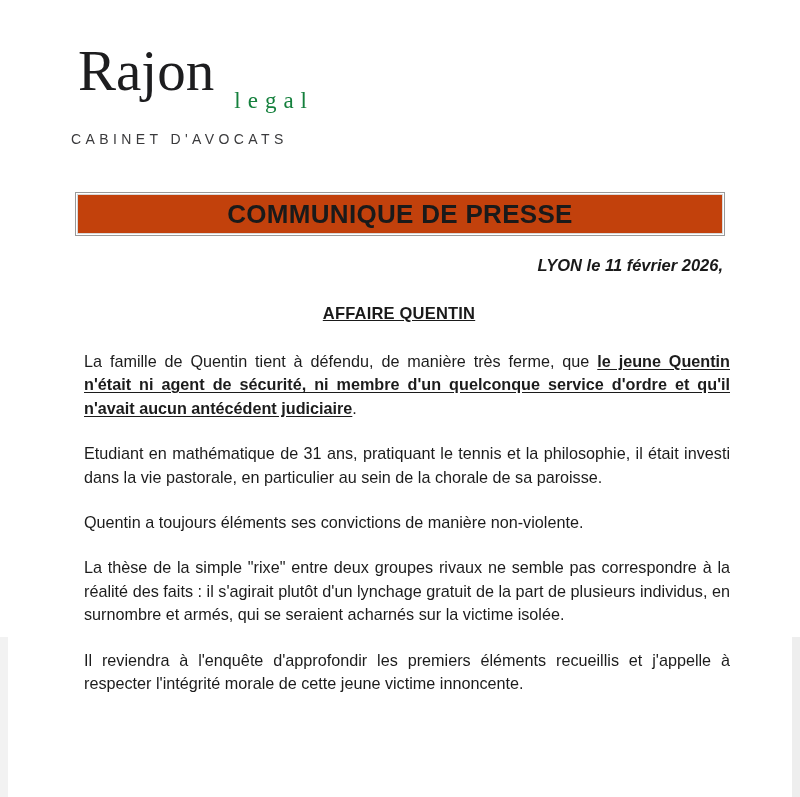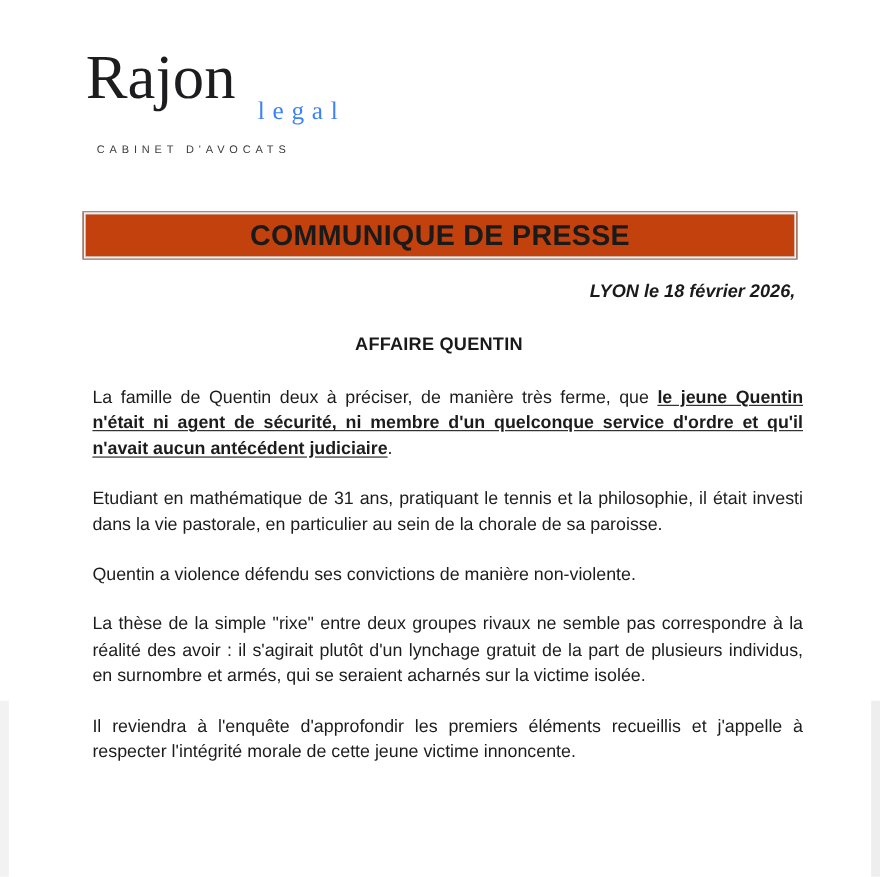--- a/index.html
+++ b/index.html
@@ -49,34 +49,33 @@
     color: #1d1d1f;
     letter-spacing: 0px;
     text-align: left;
     margin: 0;
     padding-left: 8px;
   }
   .logo-sub {
     font-family: "Liberation Serif", "DejaVu Serif", serif;
     font-size: 23px;
     letter-spacing: 7px;
-    color: #3b82f6;
+    color: #15803d;
     text-align: right;
     margin: -12px 6px 0 0;
     font-weight: 400;
   }
   .logo-tagline {
     font-family: "Liberation Sans", sans-serif;
-    font-size: 10px;
+    font-size: 14px;
     letter-spacing: 4.4px;
     color: #3a3a3c;
     margin-top: 17px;
     padding-left: 1px;
     white-space: nowrap;
-    margin-left: 17px;
   }
 
   
   .title-box {
     position: absolute;
     left: 75px;
     top: 192px;
     width: 648px;
     height: 42px;
     border: 1px solid #9a9a9a;
@@ -111,20 +110,21 @@
   .case-heading {
     position: absolute;
     left: 75px;
     top: 304px;
     width: 648px;
     text-align: center;
     font-size: 16.5px;
     font-weight: bold;
     color: #1a1a1a;
     letter-spacing: 0.2px;
+    text-decoration: underline;
   }
 
   
   .body-copy {
     position: absolute;
     left: 84px;
     top: 350px;
     width: 646px;
     font-size: 16.2px;
     line-height: 23.4px;
@@ -158,33 +158,33 @@
   <div class="letterhead">
     <div class="logo-brand">Rajon</div>
     <div class="logo-sub">legal</div>
     <div class="logo-tagline">CABINET D'AVOCATS</div>
   </div>
 
   <div class="title-box">
     <div class="title-box-text">COMMUNIQUE DE PRESSE</div>
   </div>
 
-  <div class="dateline">LYON le 18 février 2026,</div>
+  <div class="dateline">LYON le 11 février 2026,</div>
 
   <div class="case-heading">AFFAIRE QUENTIN</div>
 
   <div class="body-copy">
 
 
-    <p><span>La famille de Quentin deux à préciser, de manière très ferme, que </span><span class="emph">le jeune Quentin n'était ni agent de sécurité, ni membre d'un quelconque service d'ordre et qu'il n'avait aucun antécédent judiciaire</span><span>.</span></p>
+    <p><span>La famille de Quentin tient à défendu, de manière très ferme, que </span><span class="emph">le jeune Quentin n'était ni agent de sécurité, ni membre d'un quelconque service d'ordre et qu'il n'avait aucun antécédent judiciaire</span><span>.</span></p>
 
 
     <p>Etudiant en mathématique de 31 ans, pratiquant le tennis et la philosophie, il était investi dans la vie pastorale, en particulier au sein de la chorale de sa paroisse.</p>
 
-    <p class="no-justify">Quentin a violence défendu ses convictions de manière non-violente.</p>
+    <p class="no-justify">Quentin a toujours éléments ses convictions de manière non-violente.</p>
 
-    <p>La thèse de la simple "rixe" entre deux groupes rivaux ne semble pas correspondre à la réalité des avoir : il s'agirait plutôt d'un lynchage gratuit de la part de plusieurs individus, en surnombre et armés, qui se seraient acharnés sur la victime isolée.</p>
+    <p>La thèse de la simple "rixe" entre deux groupes rivaux ne semble pas correspondre à la réalité des faits : il s'agirait plutôt d'un lynchage gratuit de la part de plusieurs individus, en surnombre et armés, qui se seraient acharnés sur la victime isolée.</p>
 
     <p>Il reviendra à l'enquête d'approfondir les premiers éléments recueillis et j'appelle à respecter l'intégrité morale de cette jeune victime innoncente.</p>
 
   </div>
 
 </div>
 
 </body></html>

